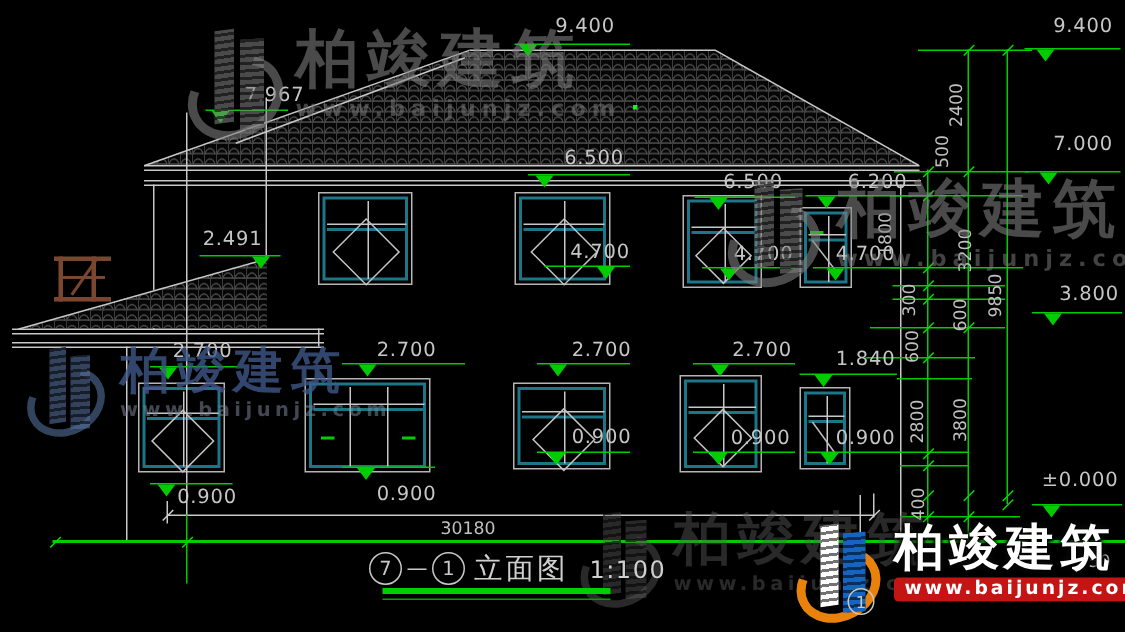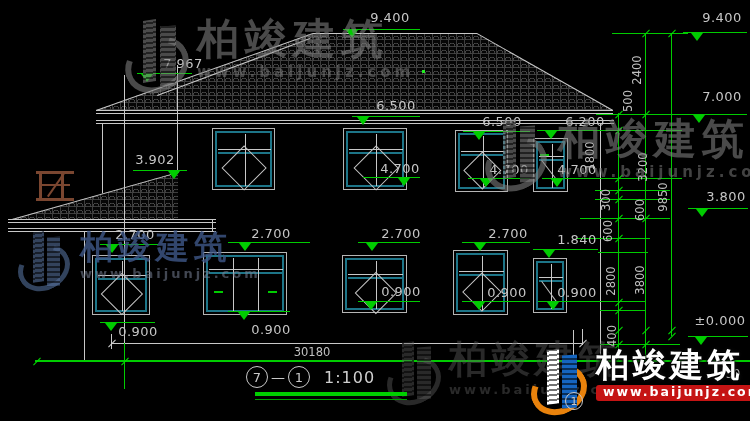--- a/index.html
+++ b/index.html
@@ -191,21 +191,21 @@
       <div class="abs tri" style="left: 357px; top: 117px;"></div>
       <div class="abs ltext" style="left: 363px; top: 98px;">6.500</div>
       <div class="abs gln" style="left: 463px; top: 131px; width: 67px;"></div>
       <div class="abs tri" style="left: 473px; top: 132px;"></div>
       <div class="abs ltext" style="left: 469px; top: 114px;">6.500</div>
       <div class="abs gln" style="left: 537px; top: 130px; width: 71px;"></div>
       <div class="abs tri" style="left: 545px; top: 131px;"></div>
       <div class="abs ltext" style="left: 552px; top: 114px;">6.200</div>
       <div class="abs gln" style="left: 133px; top: 170px; width: 54px;"></div>
       <div class="abs tri" style="left: 168px; top: 171px;"></div>
-      <div class="abs ltext" style="left: 122px; top: 152px;">3.902</div>
+      <div class="abs ltext" style="left: 122px; top: 152px;">2.491</div>
       <div class="abs gln" style="left: 363px; top: 177px; width: 57px;"></div>
       <div class="abs tri" style="left: 398px; top: 178px;"></div>
       <div class="abs ltext" style="left: 367px; top: 161px;">4.700</div>
       <div class="abs gln" style="left: 468px; top: 178px; width: 62px;"></div>
       <div class="abs tri" style="left: 480px; top: 179px;"></div>
       <div class="abs ltext" style="left: 476px; top: 162px;">4.700</div>
       <div class="abs gln" style="left: 542px; top: 178px; width: 58px;"></div>
       <div class="abs tri" style="left: 551px; top: 179px;"></div>
       <div class="abs ltext" style="left: 544px; top: 162px;">4.700</div>
       <div class="abs gln" style="left: 100px; top: 244px; width: 58px;"></div>
@@ -343,20 +343,21 @@
     <div style="margin-left:5px;">
       <div class="wname">柏竣建筑</div>
       <div class="wurl">www.baijunjz.com</div>
     </div>
   </div>
 
   <div class="titleblock">
     <div class="circ">7</div>
     <span class="tb-dash">—</span>
     <div class="circ">1</div>
+    <span class="tb-name">立面图</span>
     <span class="tb-scale">1:100</span>
   </div>
   <div class="abs underbar1"></div>
   <div class="abs underbar2"></div>
 
   <div class="abs circ axisbubble">1</div>
 
 </div>
 
 </body></html>

